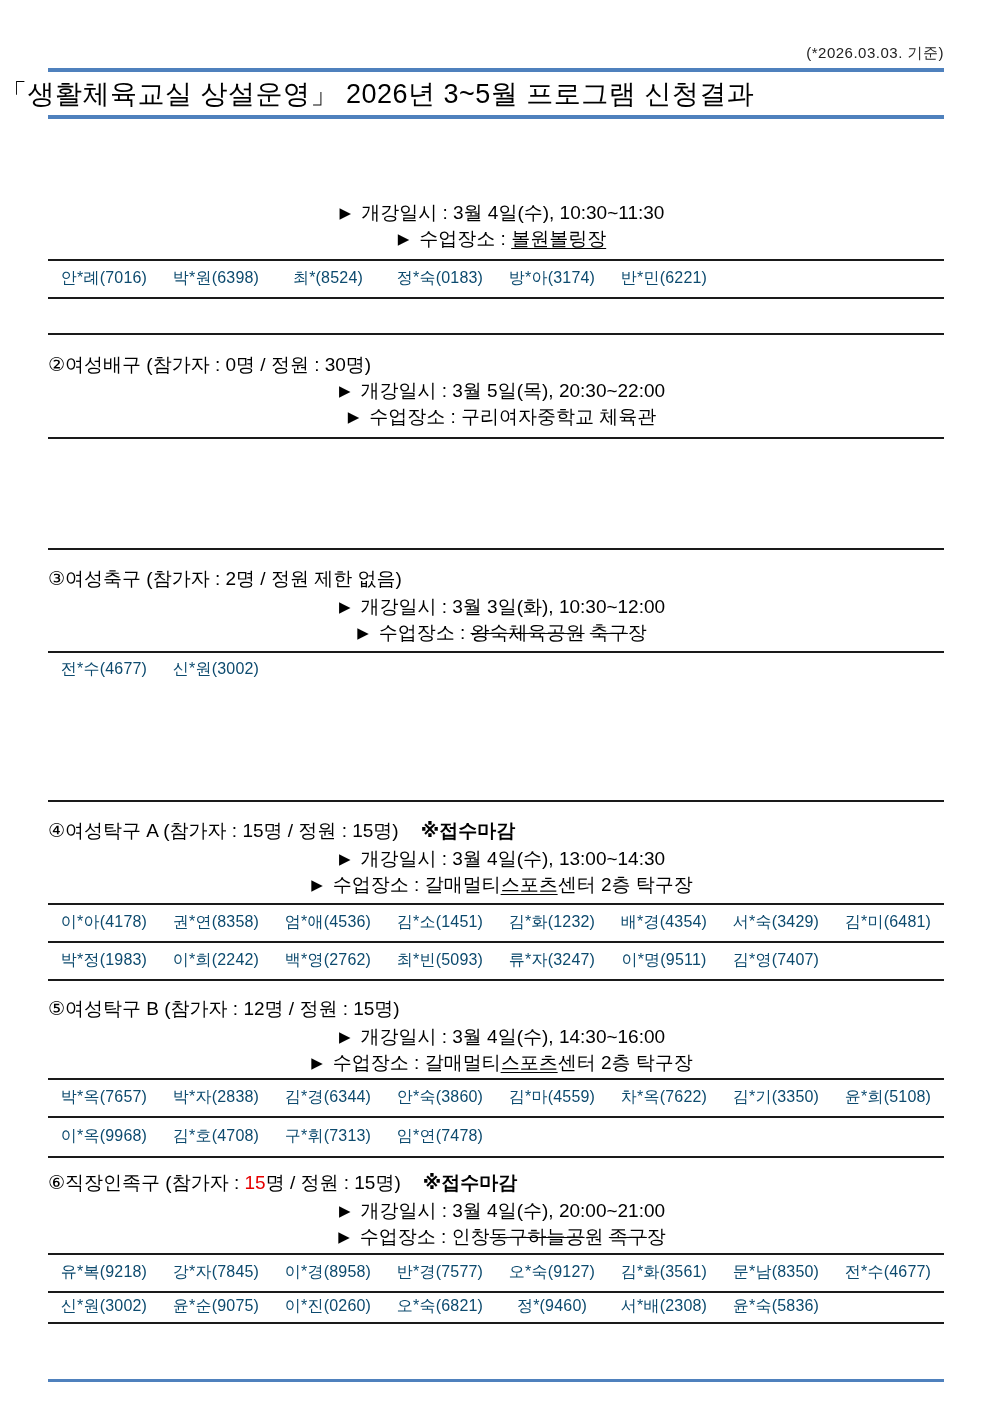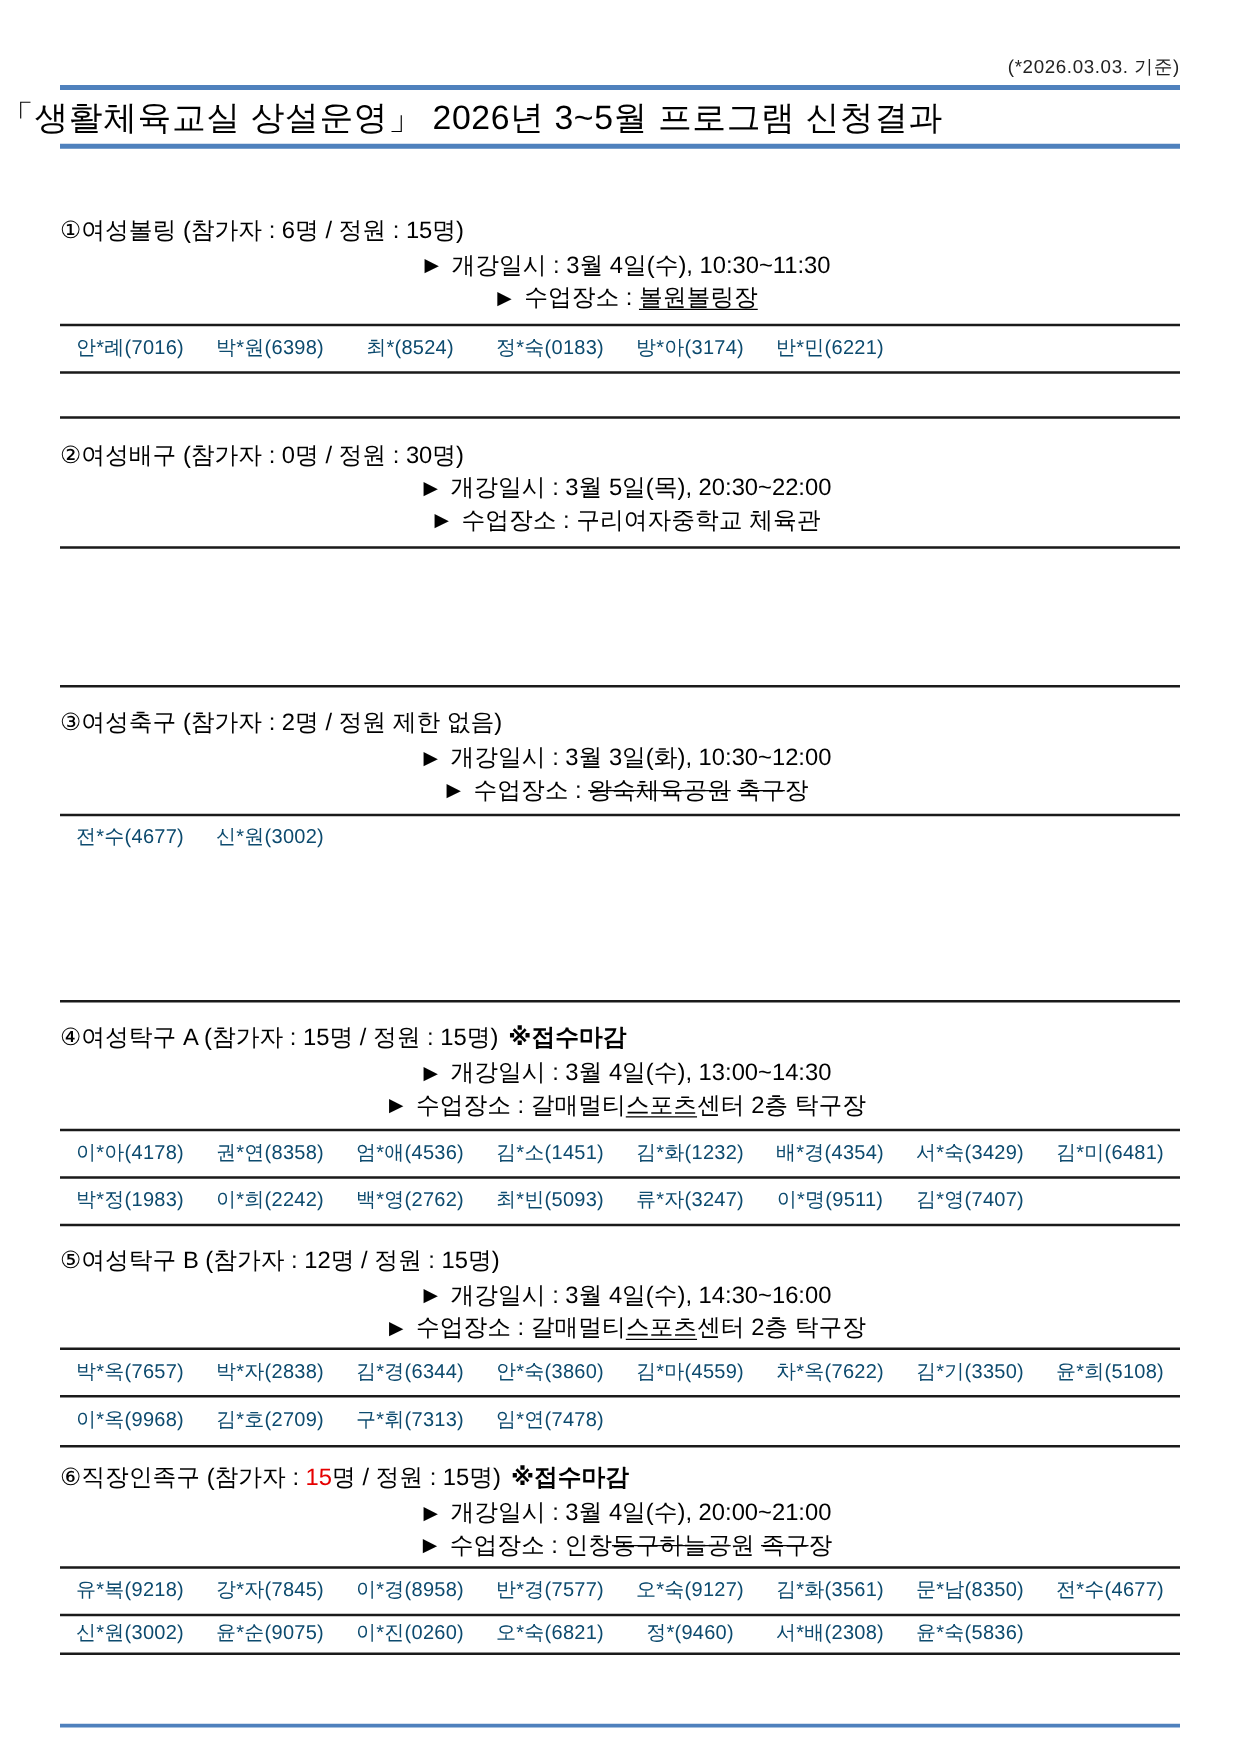--- a/index.html
+++ b/index.html
@@ -21,21 +21,21 @@
   }
   .doc-title{
     position:absolute;top:76px;left:0;width:100%;
     font-size:27px;font-weight:normal;color:#000;
     letter-spacing:0.5px;
   }
   .sec-title{
     position:absolute;left:48px;width:896px;
     font-size:19px;color:#000;line-height:1.35;white-space:nowrap;
   }
-  .badge{font-weight:bold;margin-left:8px;}
+  .badge{font-weight:bold;margin-left:22px;}
   .red{color:#e60000;}
   .line{
     position:absolute;left:60px;width:884px;
     font-size:19px;color:#000;line-height:1.35;white-space:nowrap;text-align:center;
   }
   .bullet{
     display:inline-block;font-size:15px;margin-right:10px;
     vertical-align:1px;color:#000;
   }
   .u{text-decoration:underline;text-decoration-thickness:1px;text-underline-offset:3px;}
@@ -57,23 +57,20 @@
 </head>
 <body>
 
 <div id="page">
 
   <div class="timestamp">(*2026.03.03. 기준)</div>
   <div class="blueline" style="top:68px;height:4px"></div>
   <div class="doc-title">「생활체육교실 상설운영」 2026년 3~5월 프로그램 신청결과</div>
   <div class="blueline" style="top:115px;height:4px"></div>
 
-  <div class="sec-title" style="top:172px">
-    <span>①여성볼링 (참가자 : 6명 / 정원 : 15명)</span>
-  </div>
   <div class="line" style="top:200px">
     <span class="bullet">▶</span><span>개강일시 : 3월 4일(수), 10:30~11:30</span>
   </div>
   <div class="line" style="top:226px">
     <span class="bullet">▶</span><span>수업장소 : </span><span class="u">볼원볼링장</span>
   </div>
   <div class="hr" style="top:259px"></div>
   <div class="names" style="top:259px;height:38px">
       <span class="cell">안*례(7016)</span>
       <span class="cell">박*원(6398)</span>
@@ -161,21 +158,21 @@
       <span class="cell">김*경(6344)</span>
       <span class="cell">안*숙(3860)</span>
       <span class="cell">김*마(4559)</span>
       <span class="cell">차*옥(7622)</span>
       <span class="cell">김*기(3350)</span>
       <span class="cell">윤*희(5108)</span>
     </div>
   <div class="hr" style="top:1116px"></div>
   <div class="names" style="top:1116px;height:40px">
       <span class="cell">이*옥(9968)</span>
-      <span class="cell">김*호(2709)</span>
+      <span class="cell">김*호(4708)</span>
       <span class="cell">구*휘(7313)</span>
       <span class="cell">임*연(7478)</span>
     </div>
   <div class="hr" style="top:1156px"></div>
 
   <div class="sec-title" style="top:1170px">
     <span>⑥직장인족구 (참가자 : </span><span class="red">15</span><span>명 / 정원 : 15명)</span><span class="badge">※접수마감</span>
   </div>
   <div class="line" style="top:1198px">
     <span class="bullet">▶</span><span>개강일시 : 3월 4일(수), 20:00~21:00</span>

